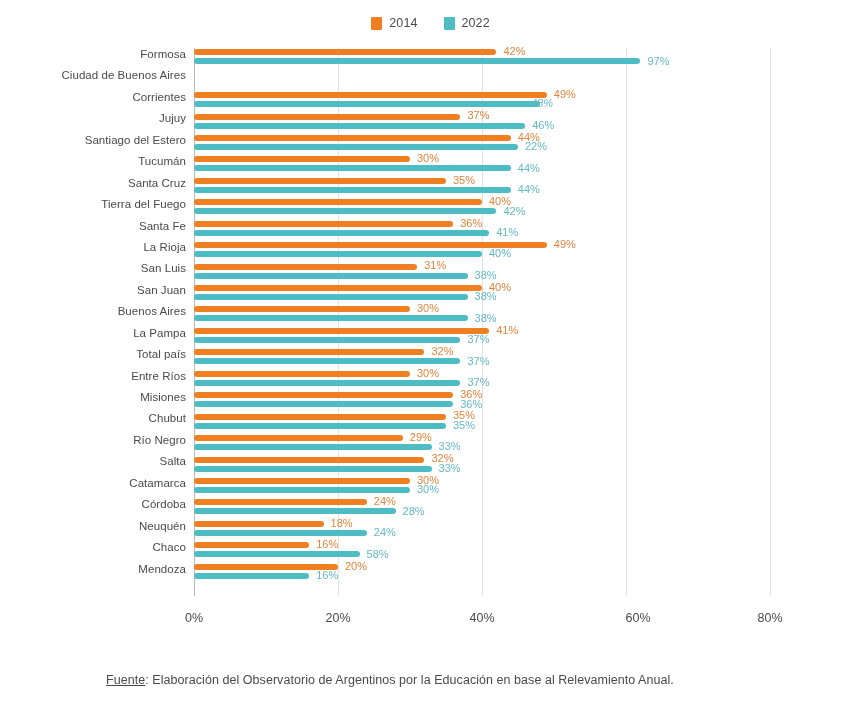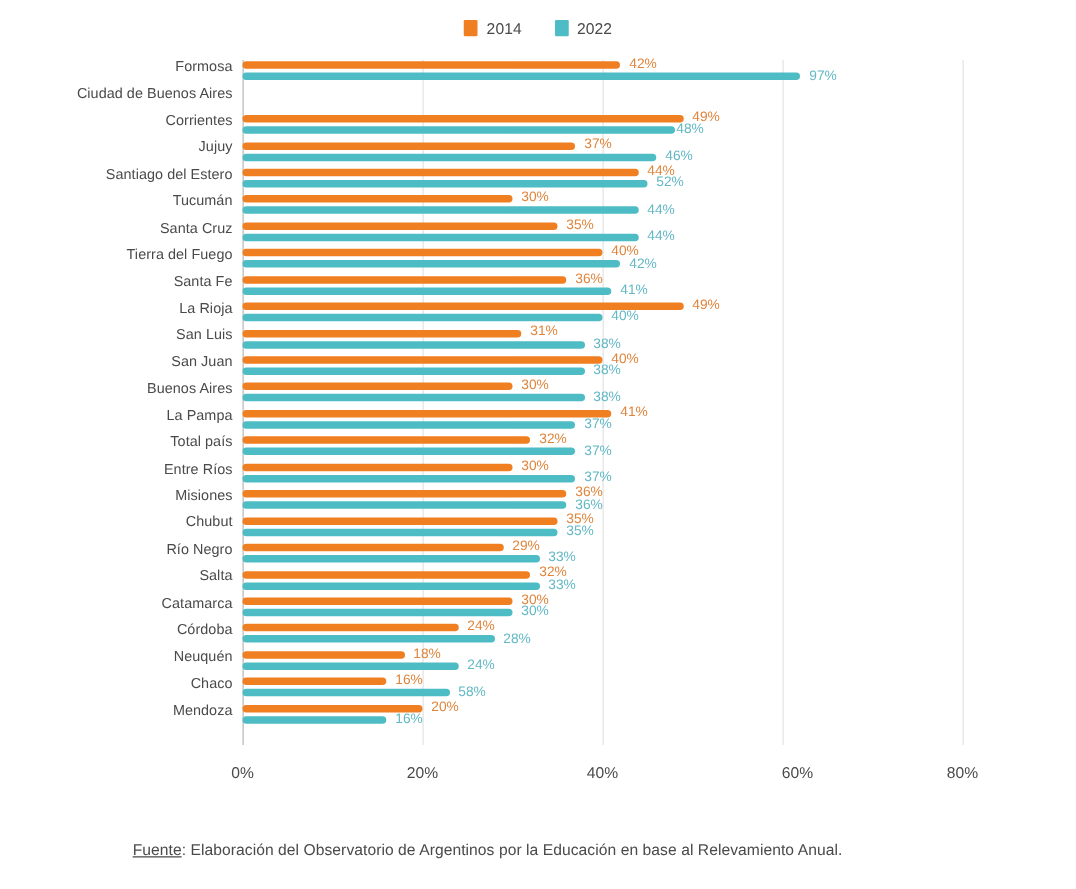--- a/index.html
+++ b/index.html
@@ -23,21 +23,21 @@
     left: 0;
     width: 861px;
     height: 22px;
     display: flex;
     justify-content: center;
     align-items: center;
     gap: 26px;
   }
   .legend-entry {
     display: flex;
-    align-items: flex-start;
+    align-items: flex-end;
     gap: 7px;
   }
   .legend-swatch {
     width: 11px;
     height: 13px;
     border-radius: 1px;
   }
   .legend-label {
     font-size: 12.5px;
     color: #4a4a4a;
@@ -179,39 +179,39 @@
       </div>
       <div class="row">
         <div class="cat-label">Ciudad de Buenos Aires</div>
       </div>
       <div class="row">
         <div class="cat-label">Corrientes</div>
         <div class="bars">
           <div class="bar y2014" style="left: 0px; width: 352.8px; background: rgb(240, 127, 33);"></div>
           <div class="bar-value y2014" style="left: 359.8px;">49%</div>
           <div class="bar y2022" style="left: 0px; width: 345.6px; background: rgb(77, 188, 196);"></div>
-          <div class="bar-value y2022" style="left: 347px;">48%</div>
+          <div class="bar-value y2022" style="left: 337px; font-style: italic;">48%</div>
         </div>
       </div>
       <div class="row">
         <div class="cat-label">Jujuy</div>
         <div class="bars">
           <div class="bar y2014" style="left: 0px; width: 266.4px; background: rgb(240, 127, 33);"></div>
           <div class="bar-value y2014" style="left: 273.4px;">37%</div>
           <div class="bar y2022" style="left: 0px; width: 331.2px; background: rgb(77, 188, 196);"></div>
           <div class="bar-value y2022" style="left: 338.2px;">46%</div>
         </div>
       </div>
       <div class="row">
         <div class="cat-label">Santiago del Estero</div>
         <div class="bars">
           <div class="bar y2014" style="left: 0px; width: 316.8px; background: rgb(240, 127, 33);"></div>
           <div class="bar-value y2014" style="left: 323.8px;">44%</div>
           <div class="bar y2022" style="left: 0px; width: 324px; background: rgb(77, 188, 196);"></div>
-          <div class="bar-value y2022" style="left: 331px;">52%</div>
+          <div class="bar-value y2022" style="left: 331px;">22%</div>
         </div>
       </div>
       <div class="row">
         <div class="cat-label">Tucumán</div>
         <div class="bars">
           <div class="bar y2014" style="left: 0px; width: 216px; background: rgb(240, 127, 33);"></div>
           <div class="bar-value y2014" style="left: 223px;">30%</div>
           <div class="bar y2022" style="left: 0px; width: 316.8px; background: rgb(77, 188, 196);"></div>
           <div class="bar-value y2022" style="left: 323.8px;">44%</div>
         </div>

